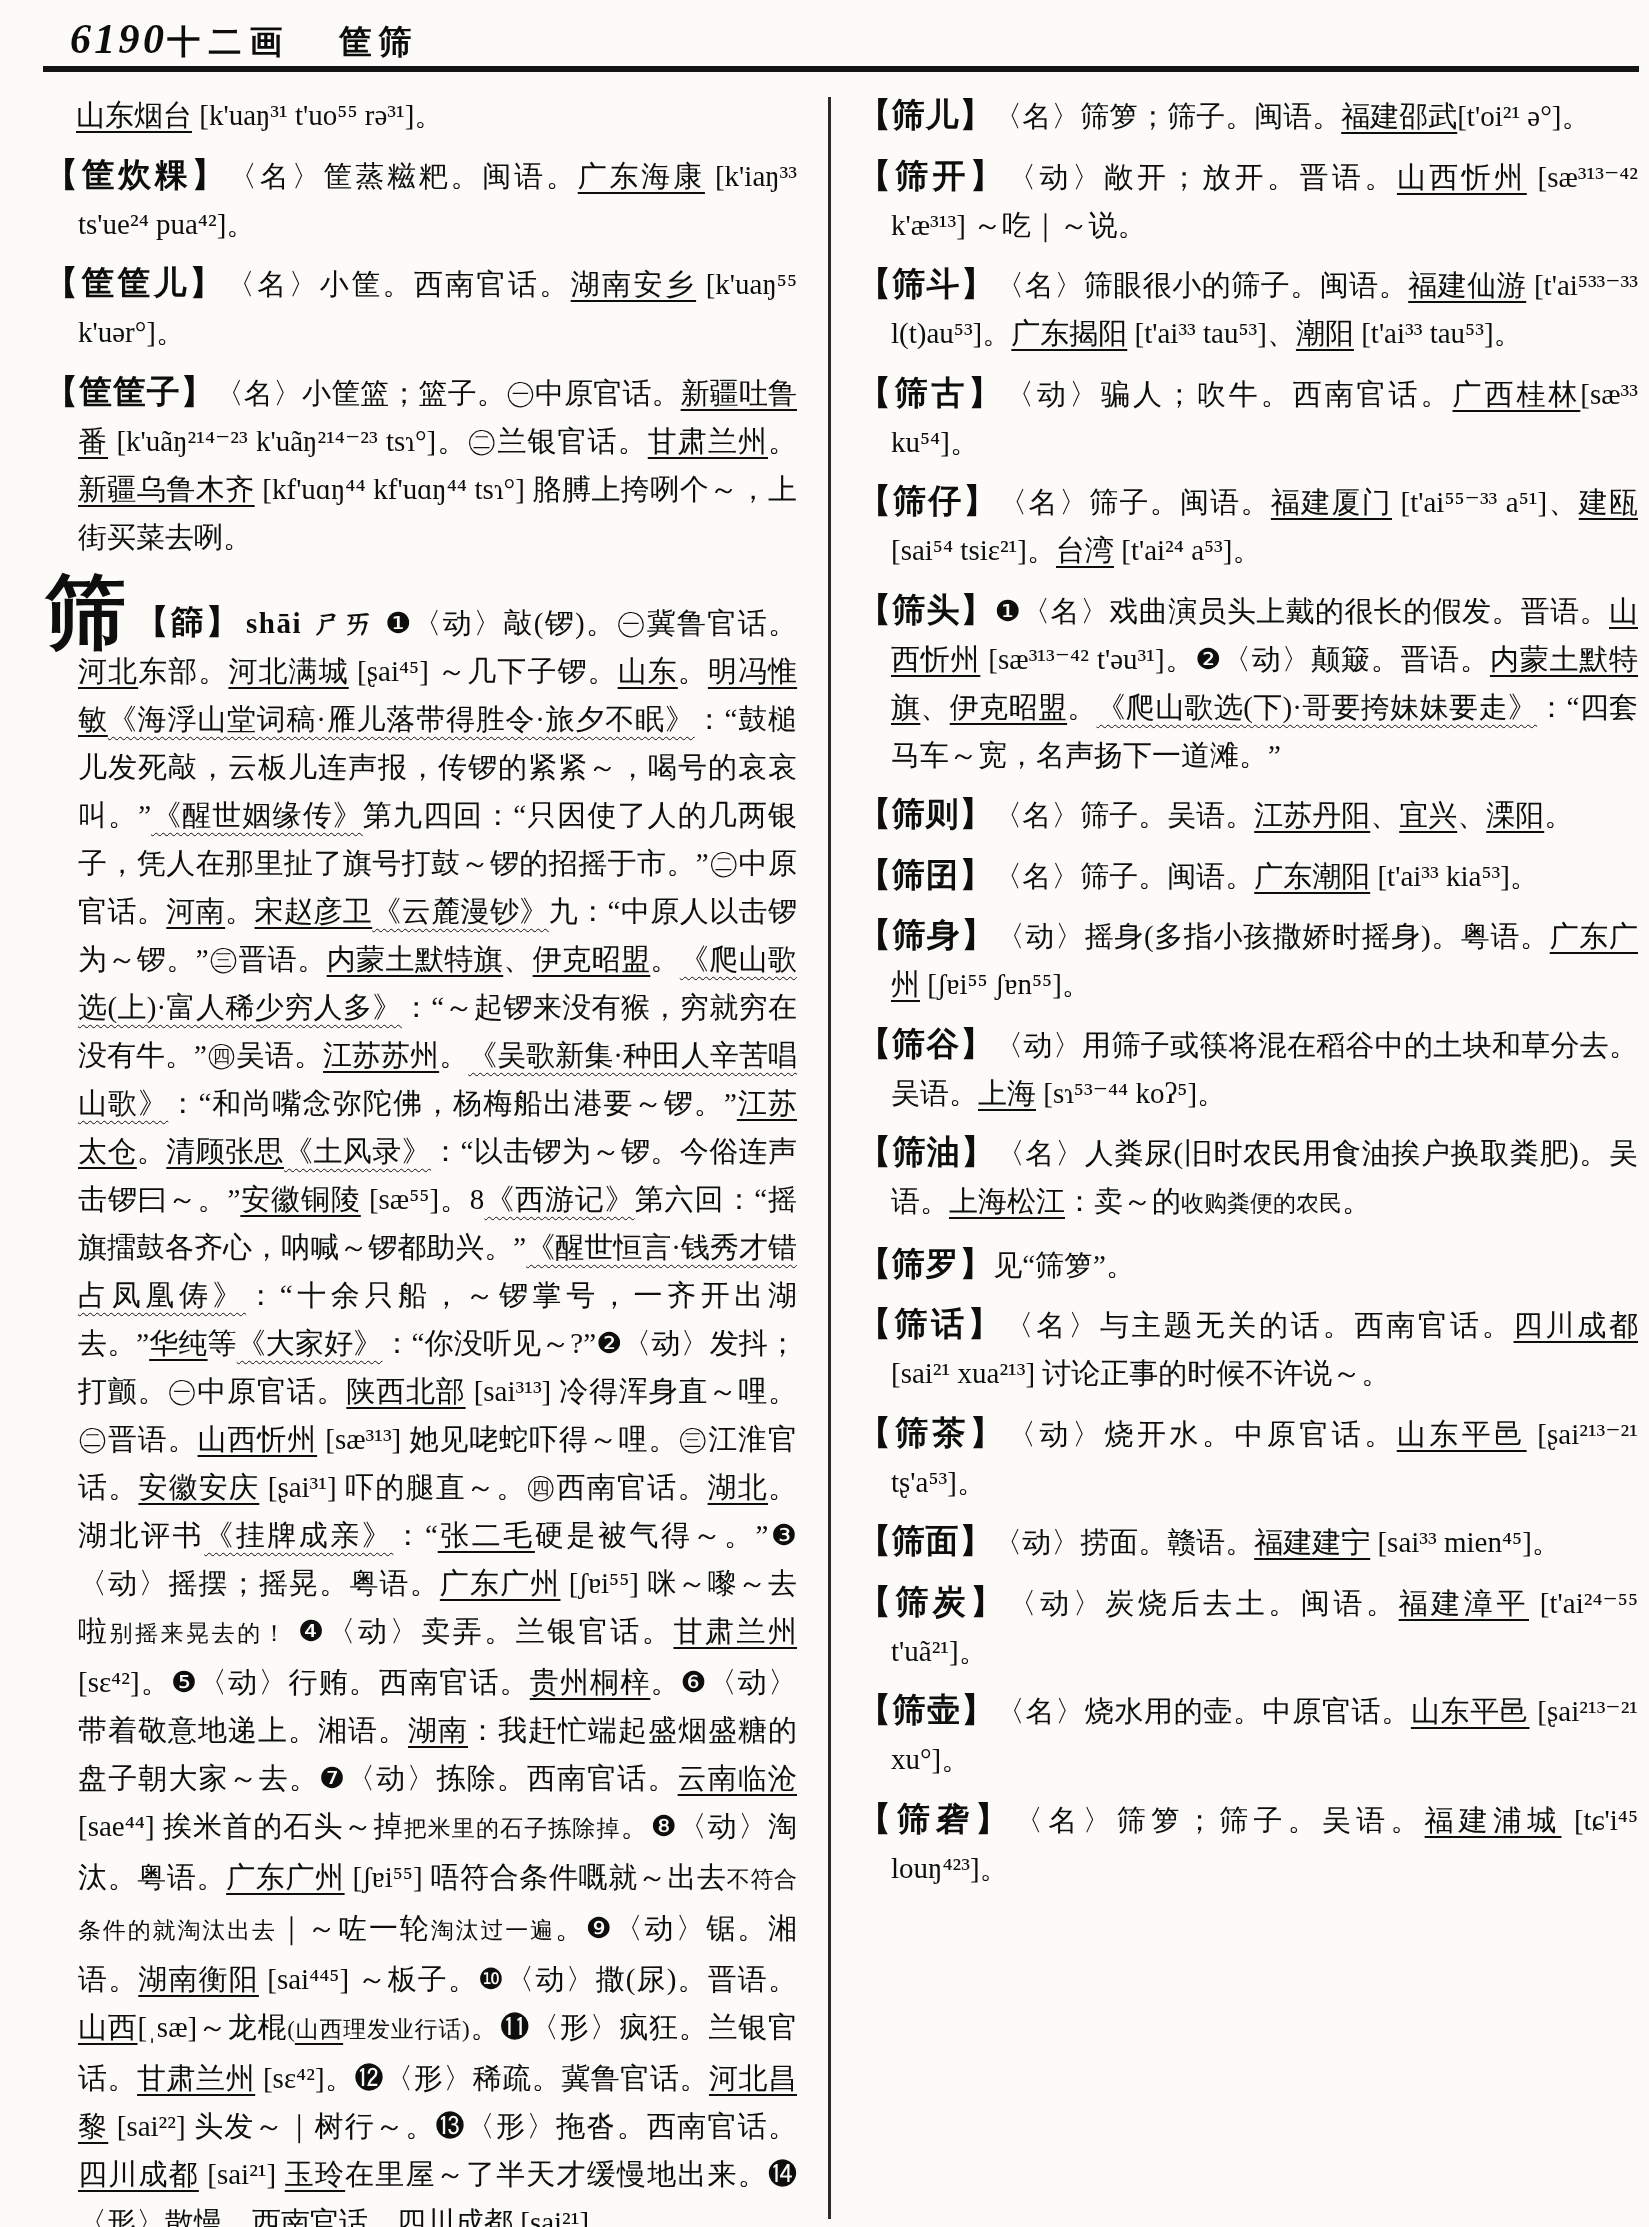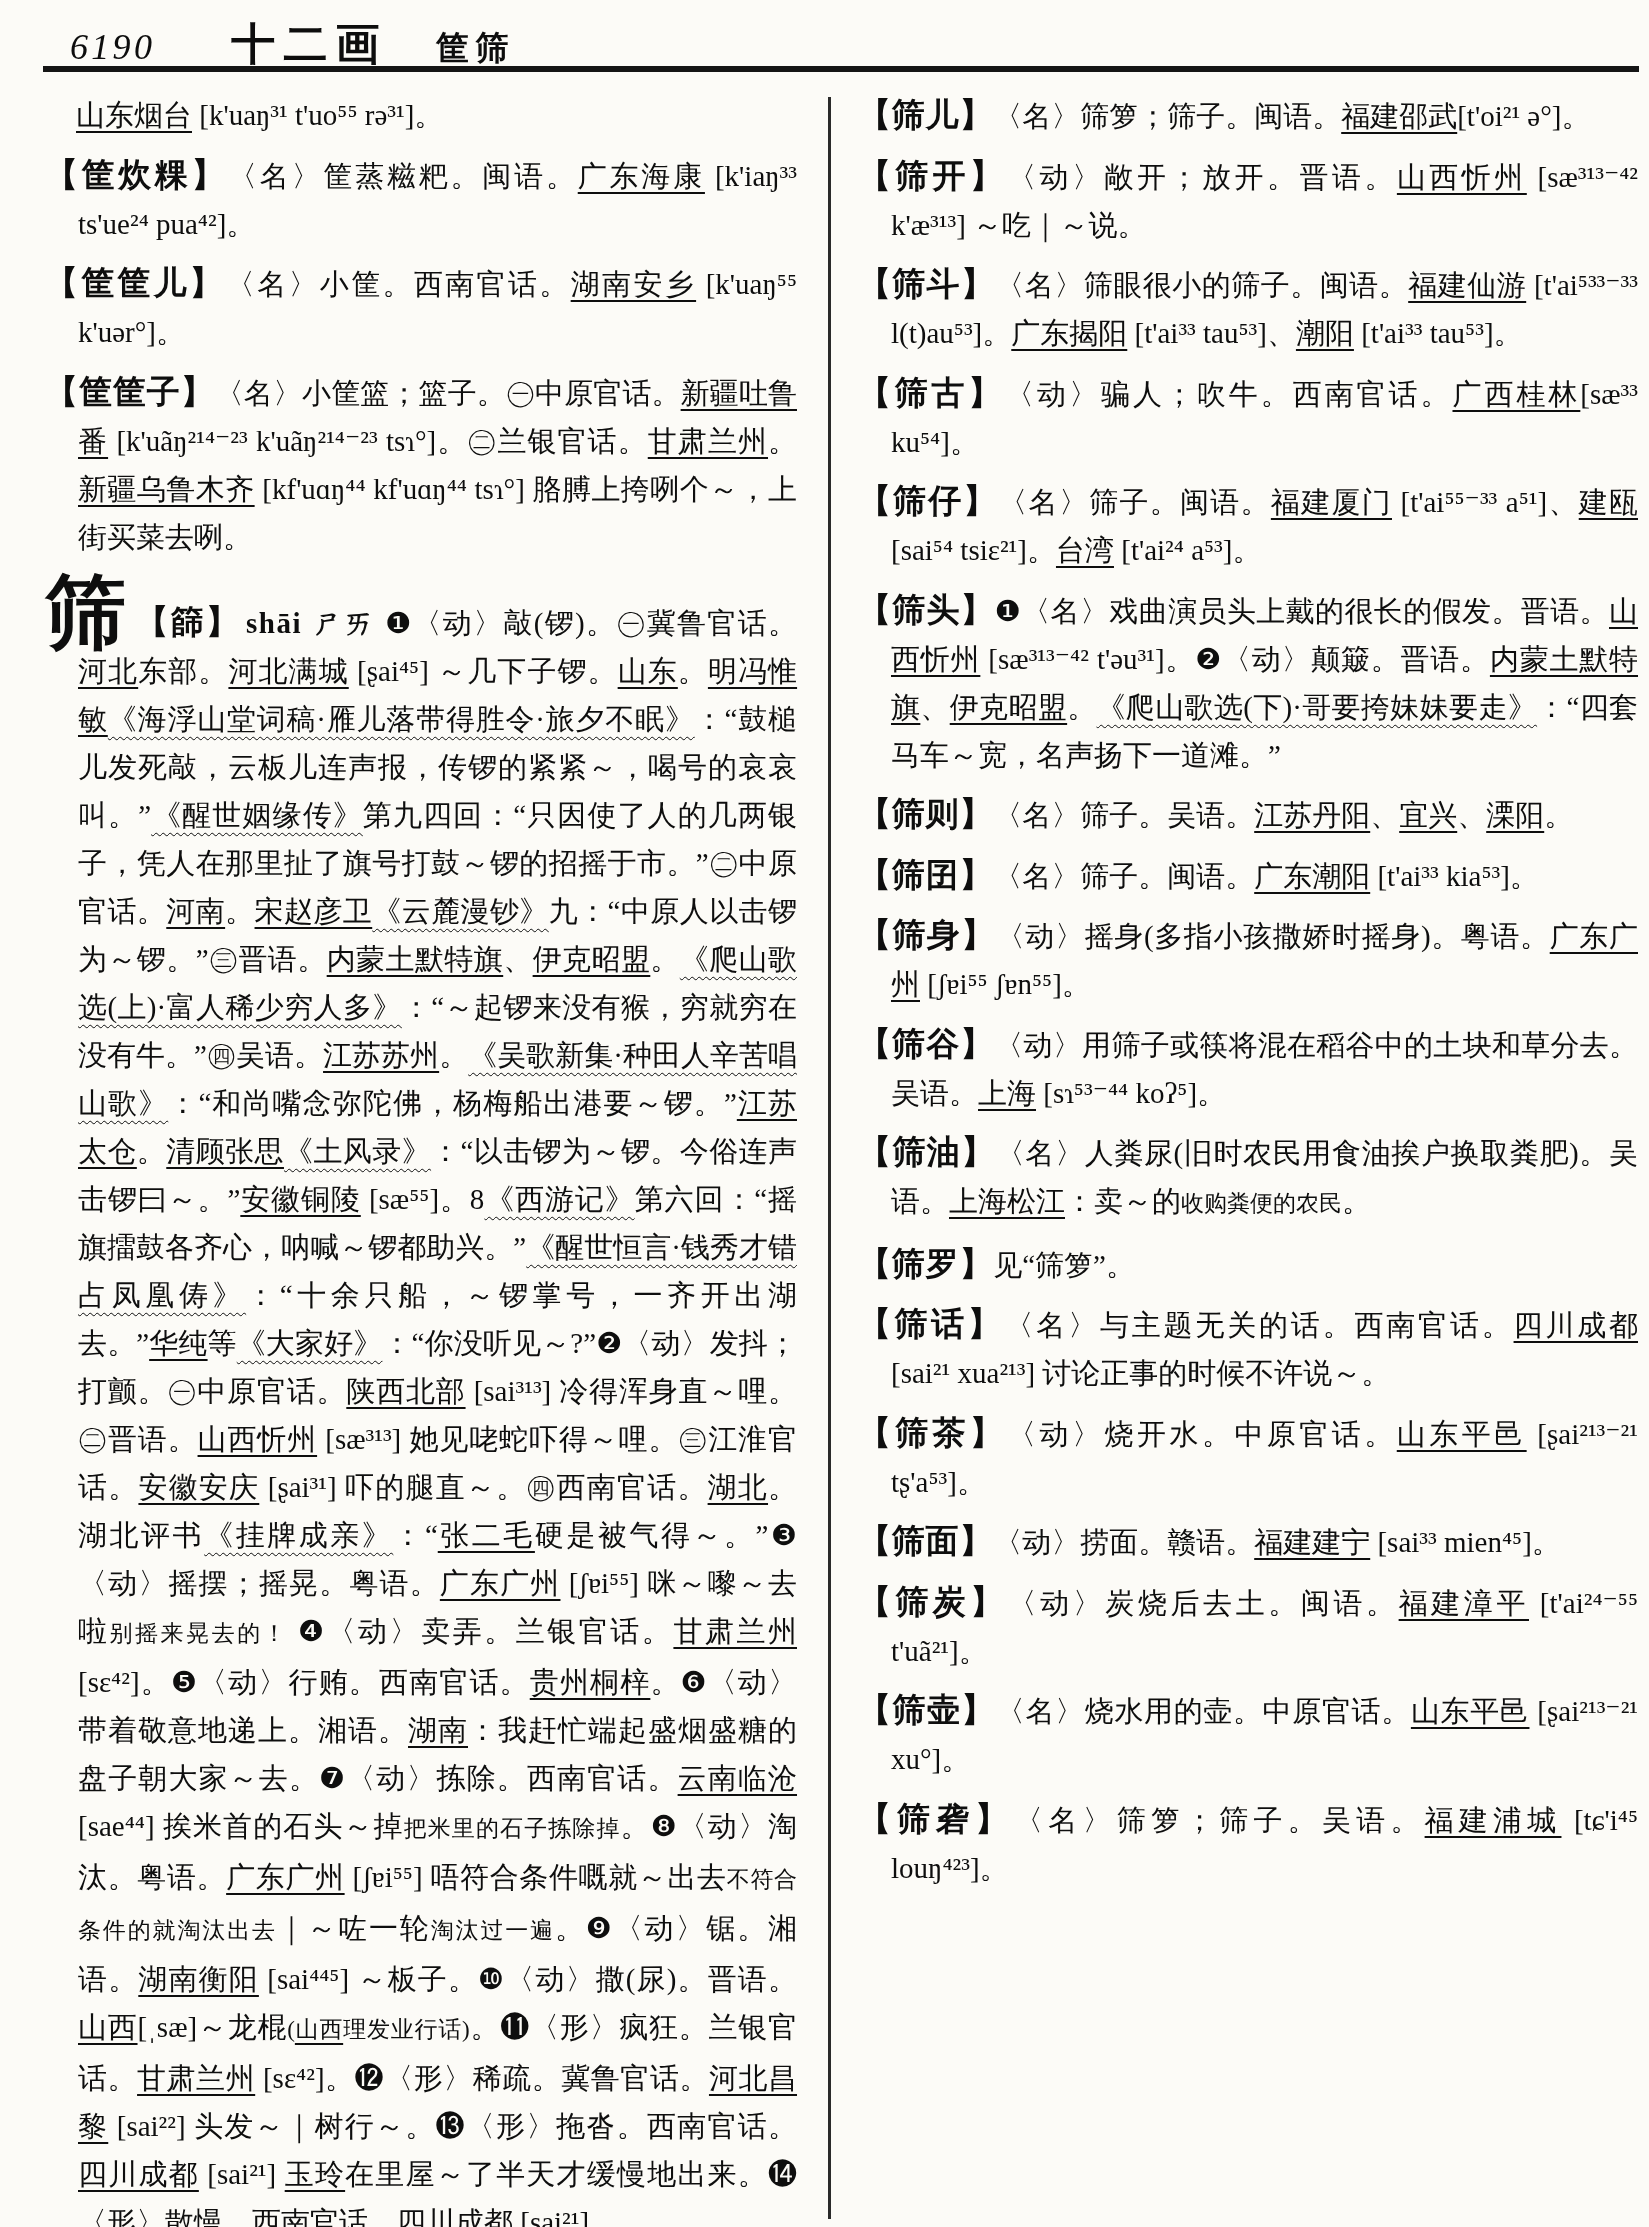--- a/index.html
+++ b/index.html
@@ -6,22 +6,22 @@
   body{
     width:1650px;height:2227px;
     background:#e8e6e0;
     font-family:"Liberation Serif","DejaVu Serif","DejaVu Sans",serif;
   }
   .page{
     position:relative;width:1650px;height:2227px;
     background:#fcfbf7;color:#0d0d0d;overflow:hidden;
   }
   .header{position:absolute;top:15px;left:70px;white-space:nowrap;}
-  .pagenum{font-size:36px;font-weight:normal;font-style:italic;letter-spacing:3.3px;}
-  .section{font-size:44px;font-weight:bold;margin-left:76px;letter-spacing:8.2px;}
+  .pagenum{font-size:42px;font-weight:bold;font-style:italic;letter-spacing:3.3px;}
+  .section{font-size:33px;font-weight:bold;letter-spacing:8.2px;}
   .headchars{font-size:33px;font-weight:bold;margin-left:48px;letter-spacing:6.6px;text-align:right;}
   .rule{position:absolute;left:43px;width:1596px;top:66px;height:5.8px;background:#151515;}
   .divider{position:absolute;left:828px;top:97px;width:2.5px;height:2122px;background:#2a2a2a;}
   .col{
     position:absolute;top:91px;
     font-size:29px;line-height:48px;
     text-align:justify;
     color:#0e0e0e;
   }
   .col-left{left:45px;width:752px;}

